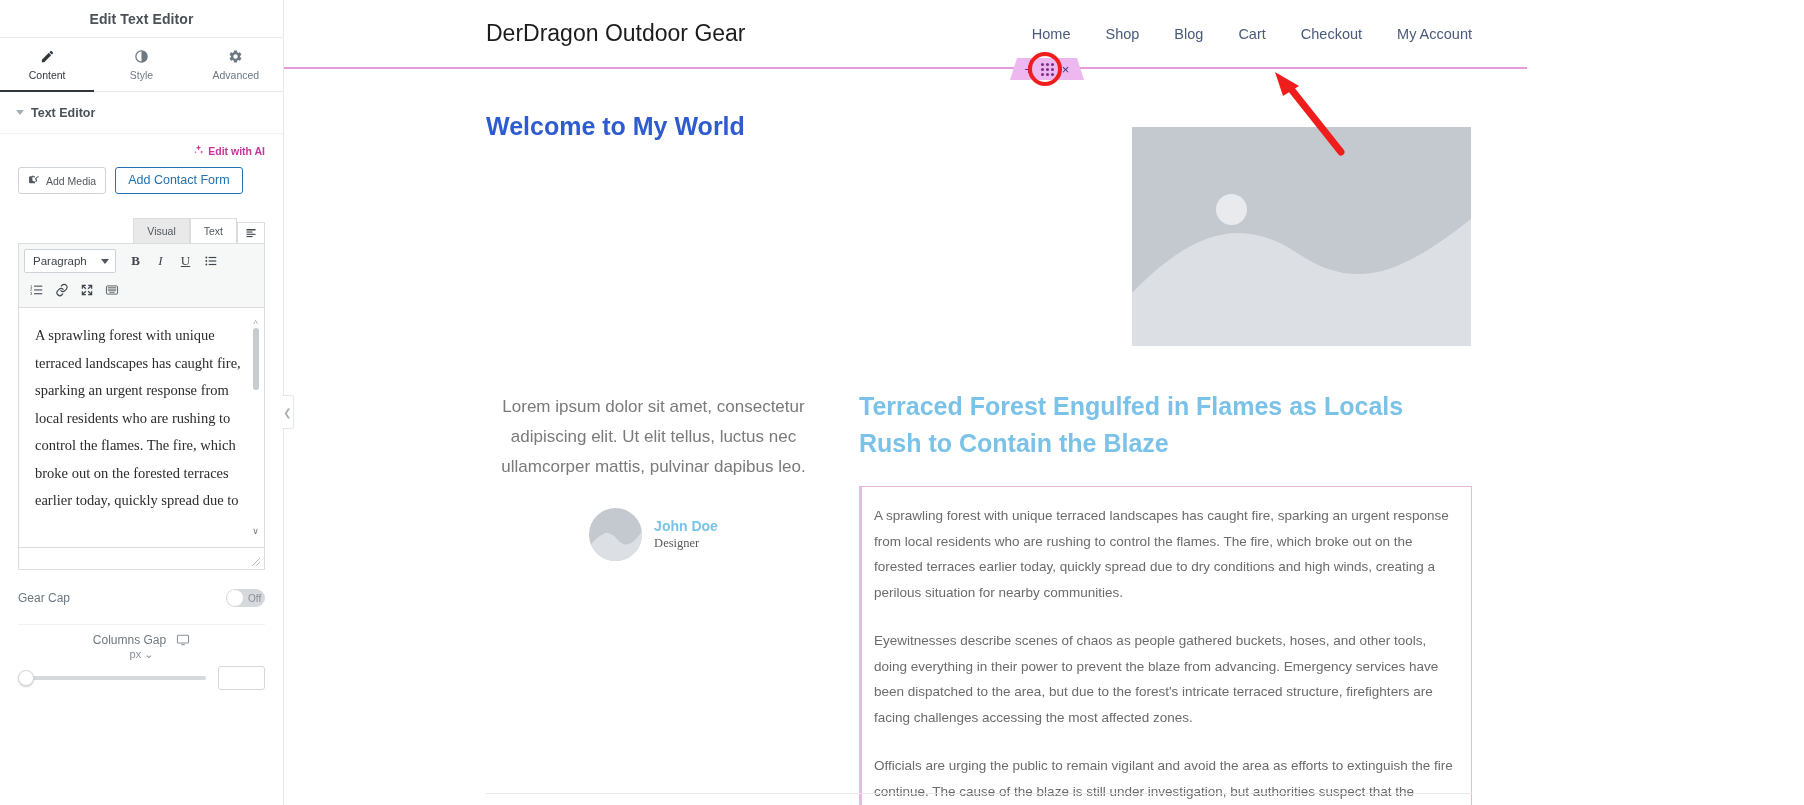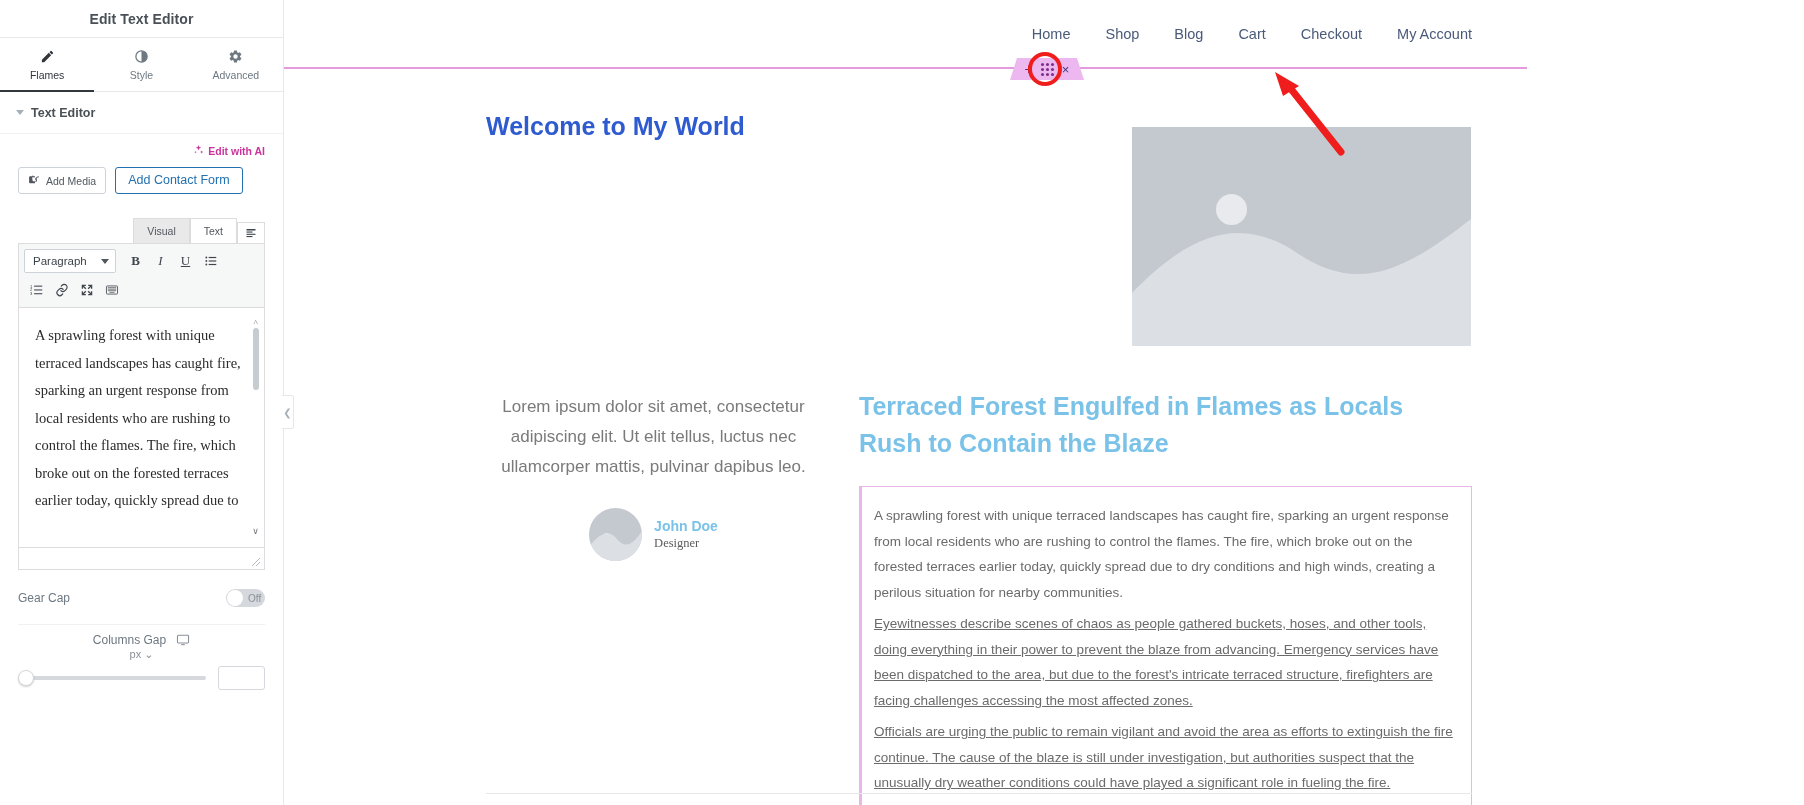--- a/index.html
+++ b/index.html
@@ -229,41 +229,41 @@
     margin-bottom: 24px;
   }
   .art-box {
     border: 1px solid #e7b7e5; padding: 16px 14px 16px 14px;
     position: relative;
   }
   .art-box::before {
     content: ""; position: absolute; left: 0; top: 0; bottom: 0; width: 2px; background: #e7b7e5;
   }
   .art-box p { font-size: 13.5px; line-height: 25.5px; color: #6b6b6b; }
-  .art-box p + p { margin-top: 6px; text-decoration: underline; }
+  .art-box p + p { margin-top: 23px; }
 
   .footer-line { position: absolute; left: 202px; right: 55px; bottom: 11px; height: 1px; background: #e8e8e8; }
 </style>
 </head>
 <body>
 
 <div id="app">
 
   <aside id="panel">
 
     <div class="panel-title">Edit Text Editor</div>
 
     <div class="tabs">
       <div class="tab active">
         <span>
           <svg viewBox="0 0 24 24" fill="currentColor">
               <path d="M3 17.25V21h3.75L17.81 9.94l-3.75-3.75L3 17.25zM20.71 7.04a1 1 0 0 0 0-1.41l-2.34-2.34a1 1 0 0 0-1.41 0l-1.83 1.83 3.75 3.75 1.83-1.83z"></path>
             </svg>
         </span>
-        <span>Flames</span>
+        <span>Content</span>
       </div>
       <div class="tab">
         <span>
           <svg viewBox="0 0 24 24" fill="none" stroke="currentColor" stroke-width="2">
               <circle cx="12" cy="12" r="9"></circle>
               <path d="M12 3a9 9 0 0 1 0 18z" fill="currentColor" stroke="none"></path>
             </svg>
         </span>
         <span>Style</span>
       </div>
@@ -418,20 +418,21 @@
       </div>
       <input class="num-in" type="text" value="" style="">
     </div>
 
     <div class="collapse-handle">❮</div>
   </aside>
 
   <main id="canvas">
 
     <header class="site-header">
+      <div class="brand">DerDragon Outdoor Gear</div>
       <nav class="nav">
         <a>Home</a>
         <a>Shop</a>
         <a>Blog</a>
         <a>Cart</a>
         <a>Checkout</a>
         <a>My Account</a>
       </nav>
     </header>
 

